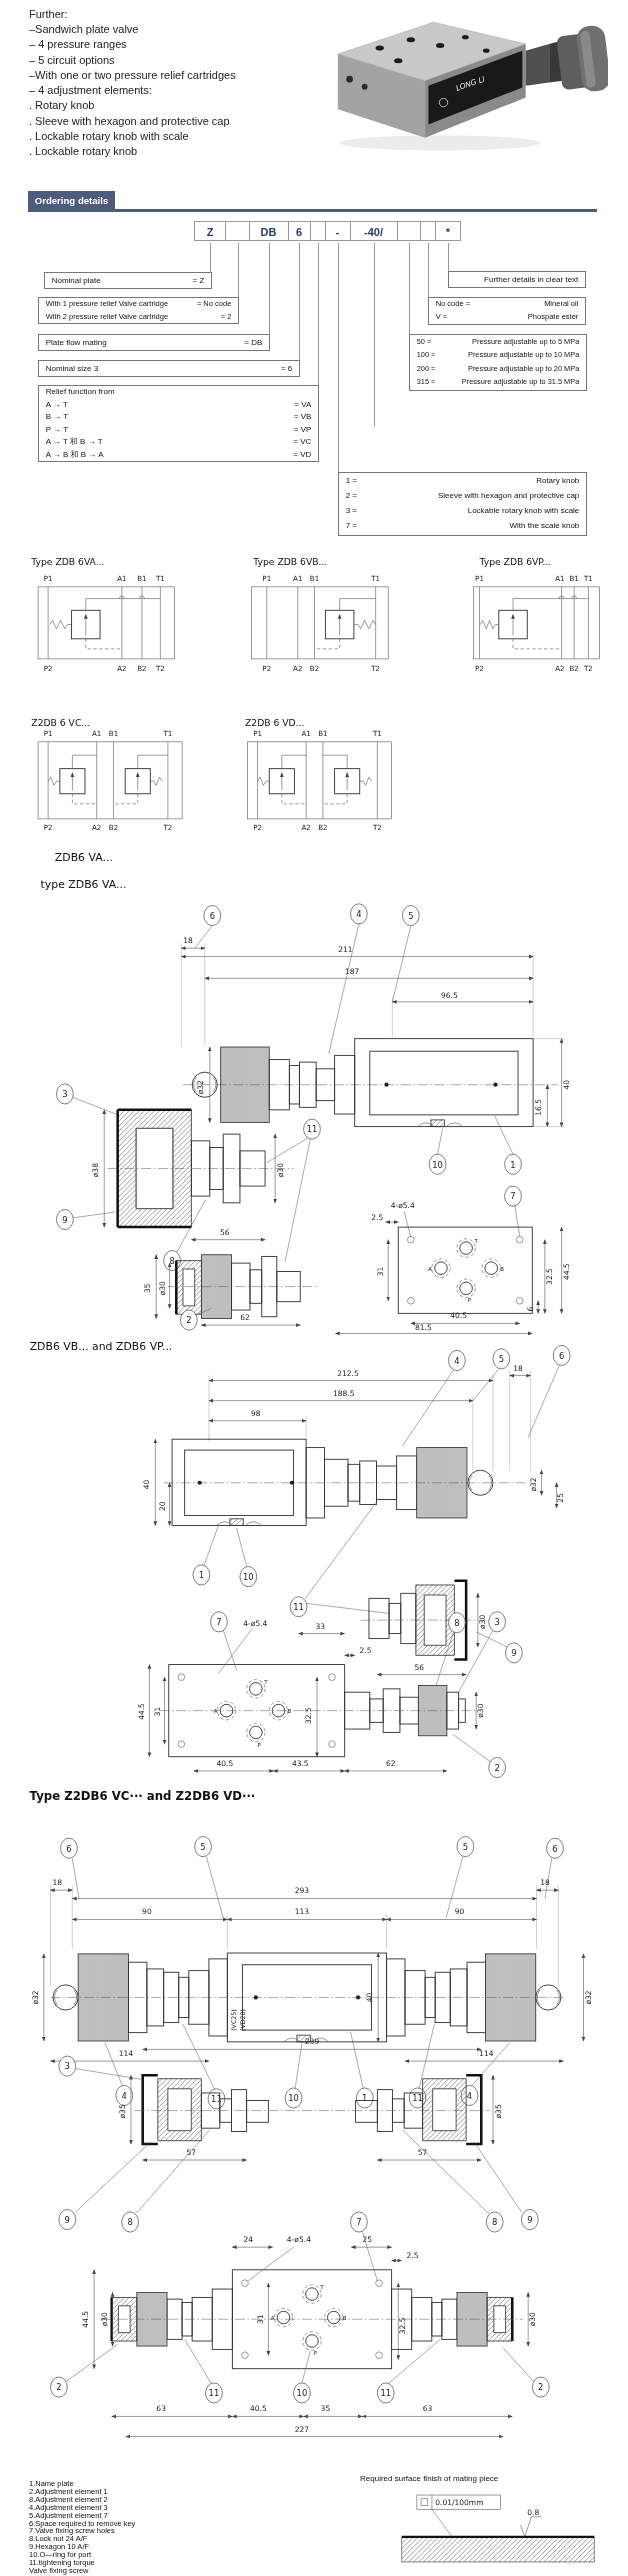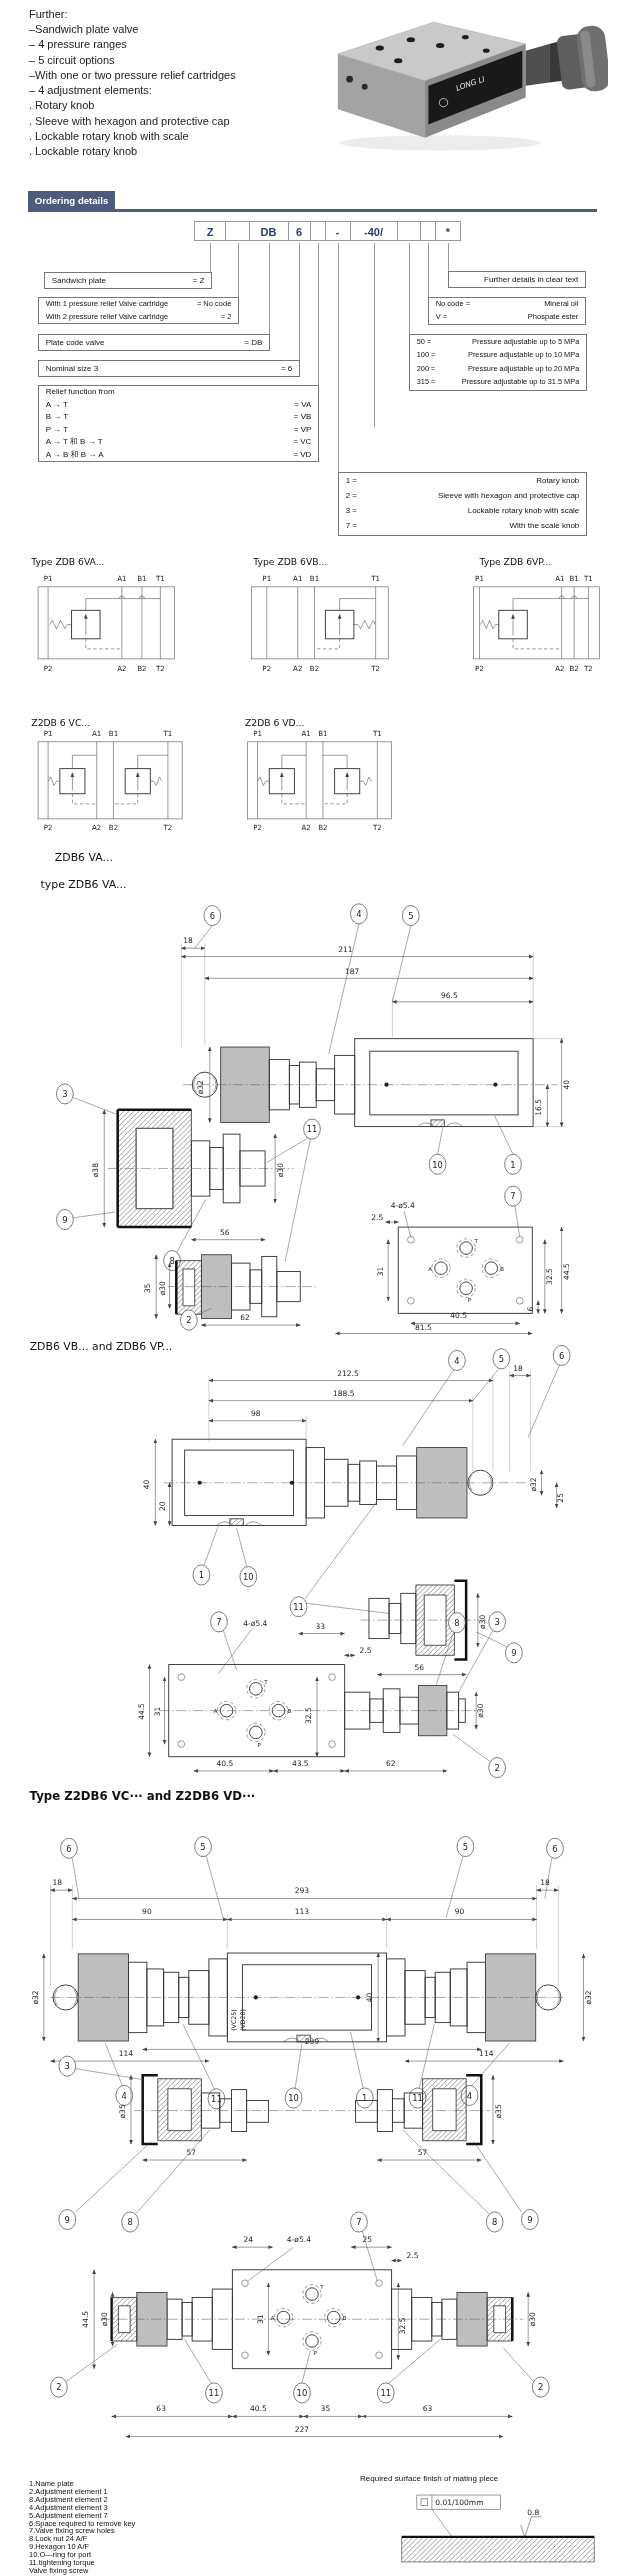--- a/index.html
+++ b/index.html
@@ -120,37 +120,37 @@
 <div class="vl" style="left:299px;top:243px;height:117px"></div>
 <div class="vl" style="left:318px;top:243px;height:142px"></div>
 <div class="vl" style="left:338px;top:243px;height:229px"></div>
 <div class="vl" style="left:374px;top:243px;height:184px"></div>
 <div class="vl" style="left:409px;top:243px;height:91px"></div>
 <div class="vl" style="left:428px;top:243px;height:54px"></div>
 <div class="vl" style="left:448px;top:243px;height:28px"></div>
 
 <div class="obox" style="left:44px;top:272px;width:168px;height:17px">
   <div class="orow" style="line-height:15px">
-        <span>Sandwich plate</span>
+        <span>Nominal plate</span>
         <span>= Z</span>
       </div>
 </div>
 <div class="obox" style="left:38px;top:297px;width:201px;height:27px;font-size:7.5px">
   <div class="orow" style="line-height:12.6px">
         <span>With 1 pressure relief Valve cartridge</span>
         <span>= No code</span>
       </div>
   <div class="orow" style="line-height:12.6px">
         <span>With 2 pressure relief Valve cartridge</span>
         <span>= 2</span>
       </div>
 </div>
 <div class="obox" style="left:38px;top:334px;width:232px;height:17px">
   <div class="orow" style="line-height:15px">
-        <span>Plate code valve</span>
+        <span>Plate flow mating</span>
         <span>= DB</span>
       </div>
 </div>
 <div class="obox" style="left:38px;top:360px;width:262px;height:17px">
   <div class="orow" style="line-height:15px">
         <span>Nominal size 3</span>
         <span>= 6</span>
       </div>
 </div>
 <div class="obox" style="left:38px;top:385px;width:281px;height:77px">

